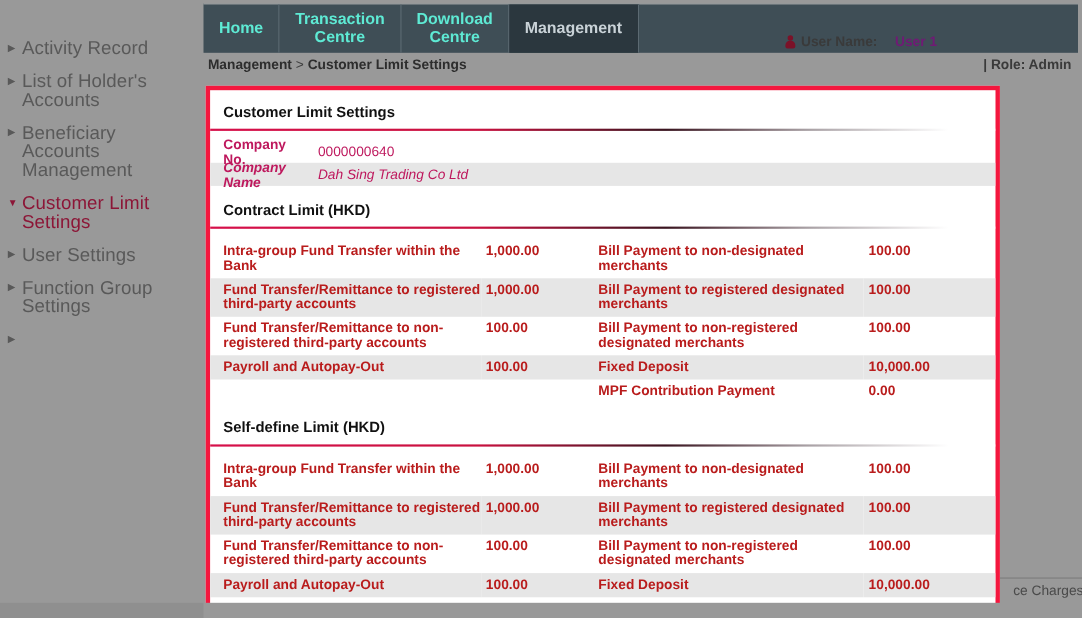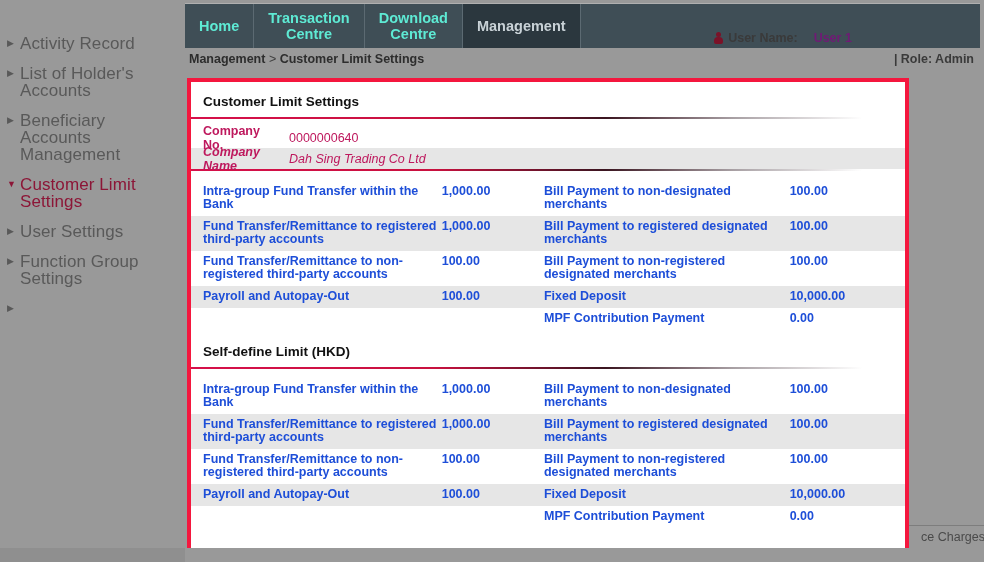--- a/index.html
+++ b/index.html
@@ -174,21 +174,21 @@
   }
   .inforow.shade { background: #e6e6e6; font-style: italic; }
   .inforow .lbl { width: 80px; padding-left: 12px; font-weight: bold; }
   .inforow .val { padding-left: 18px; }
 
   
   .limit-table { width: 100%; border-collapse: collapse; }
   .limit-table td {
     font-size: 12.5px;
     font-weight: bold;
-    color: #1d4ed8;
+    color: #b91c1c;
     vertical-align: top;
     padding: 4px 0 5px 0;
     line-height: 13px;
   }
   .limit-table tr.shade { background: #e6e6e6; margin-top: 20px; }
   .c-name1 { width: 246px; padding-left: 12px !important; }
   .c-val1  { width: 102px; padding-left: 4px !important; }
   .c-name2 { width: 244px; padding-left: 4px !important; }
   .c-val2  { width: 120px; padding-left: 5px !important; }
 
@@ -316,20 +316,21 @@
       <div style="height:8px"></div>
       <div class="inforow">
         <span class="lbl">Company No.</span>
         <span class="val">0000000640</span>
       </div>
       <div class="inforow shade">
         <span class="lbl">Company Name</span>
         <span class="val">Dah Sing Trading Co Ltd</span>
       </div>
 
+      <div class="sec-title sub">Contract Limit (HKD)</div>
       <div class="divider"></div>
 
       <table class="limit-table">
         <tbody>
             <tr class="spacer-row">
               <td colspan="4"></td>
             </tr>
         <tr>
           <td class="c-name1">Intra-group Fund Transfer within the Bank</td>
           <td class="c-val1">1,000.00</td>

